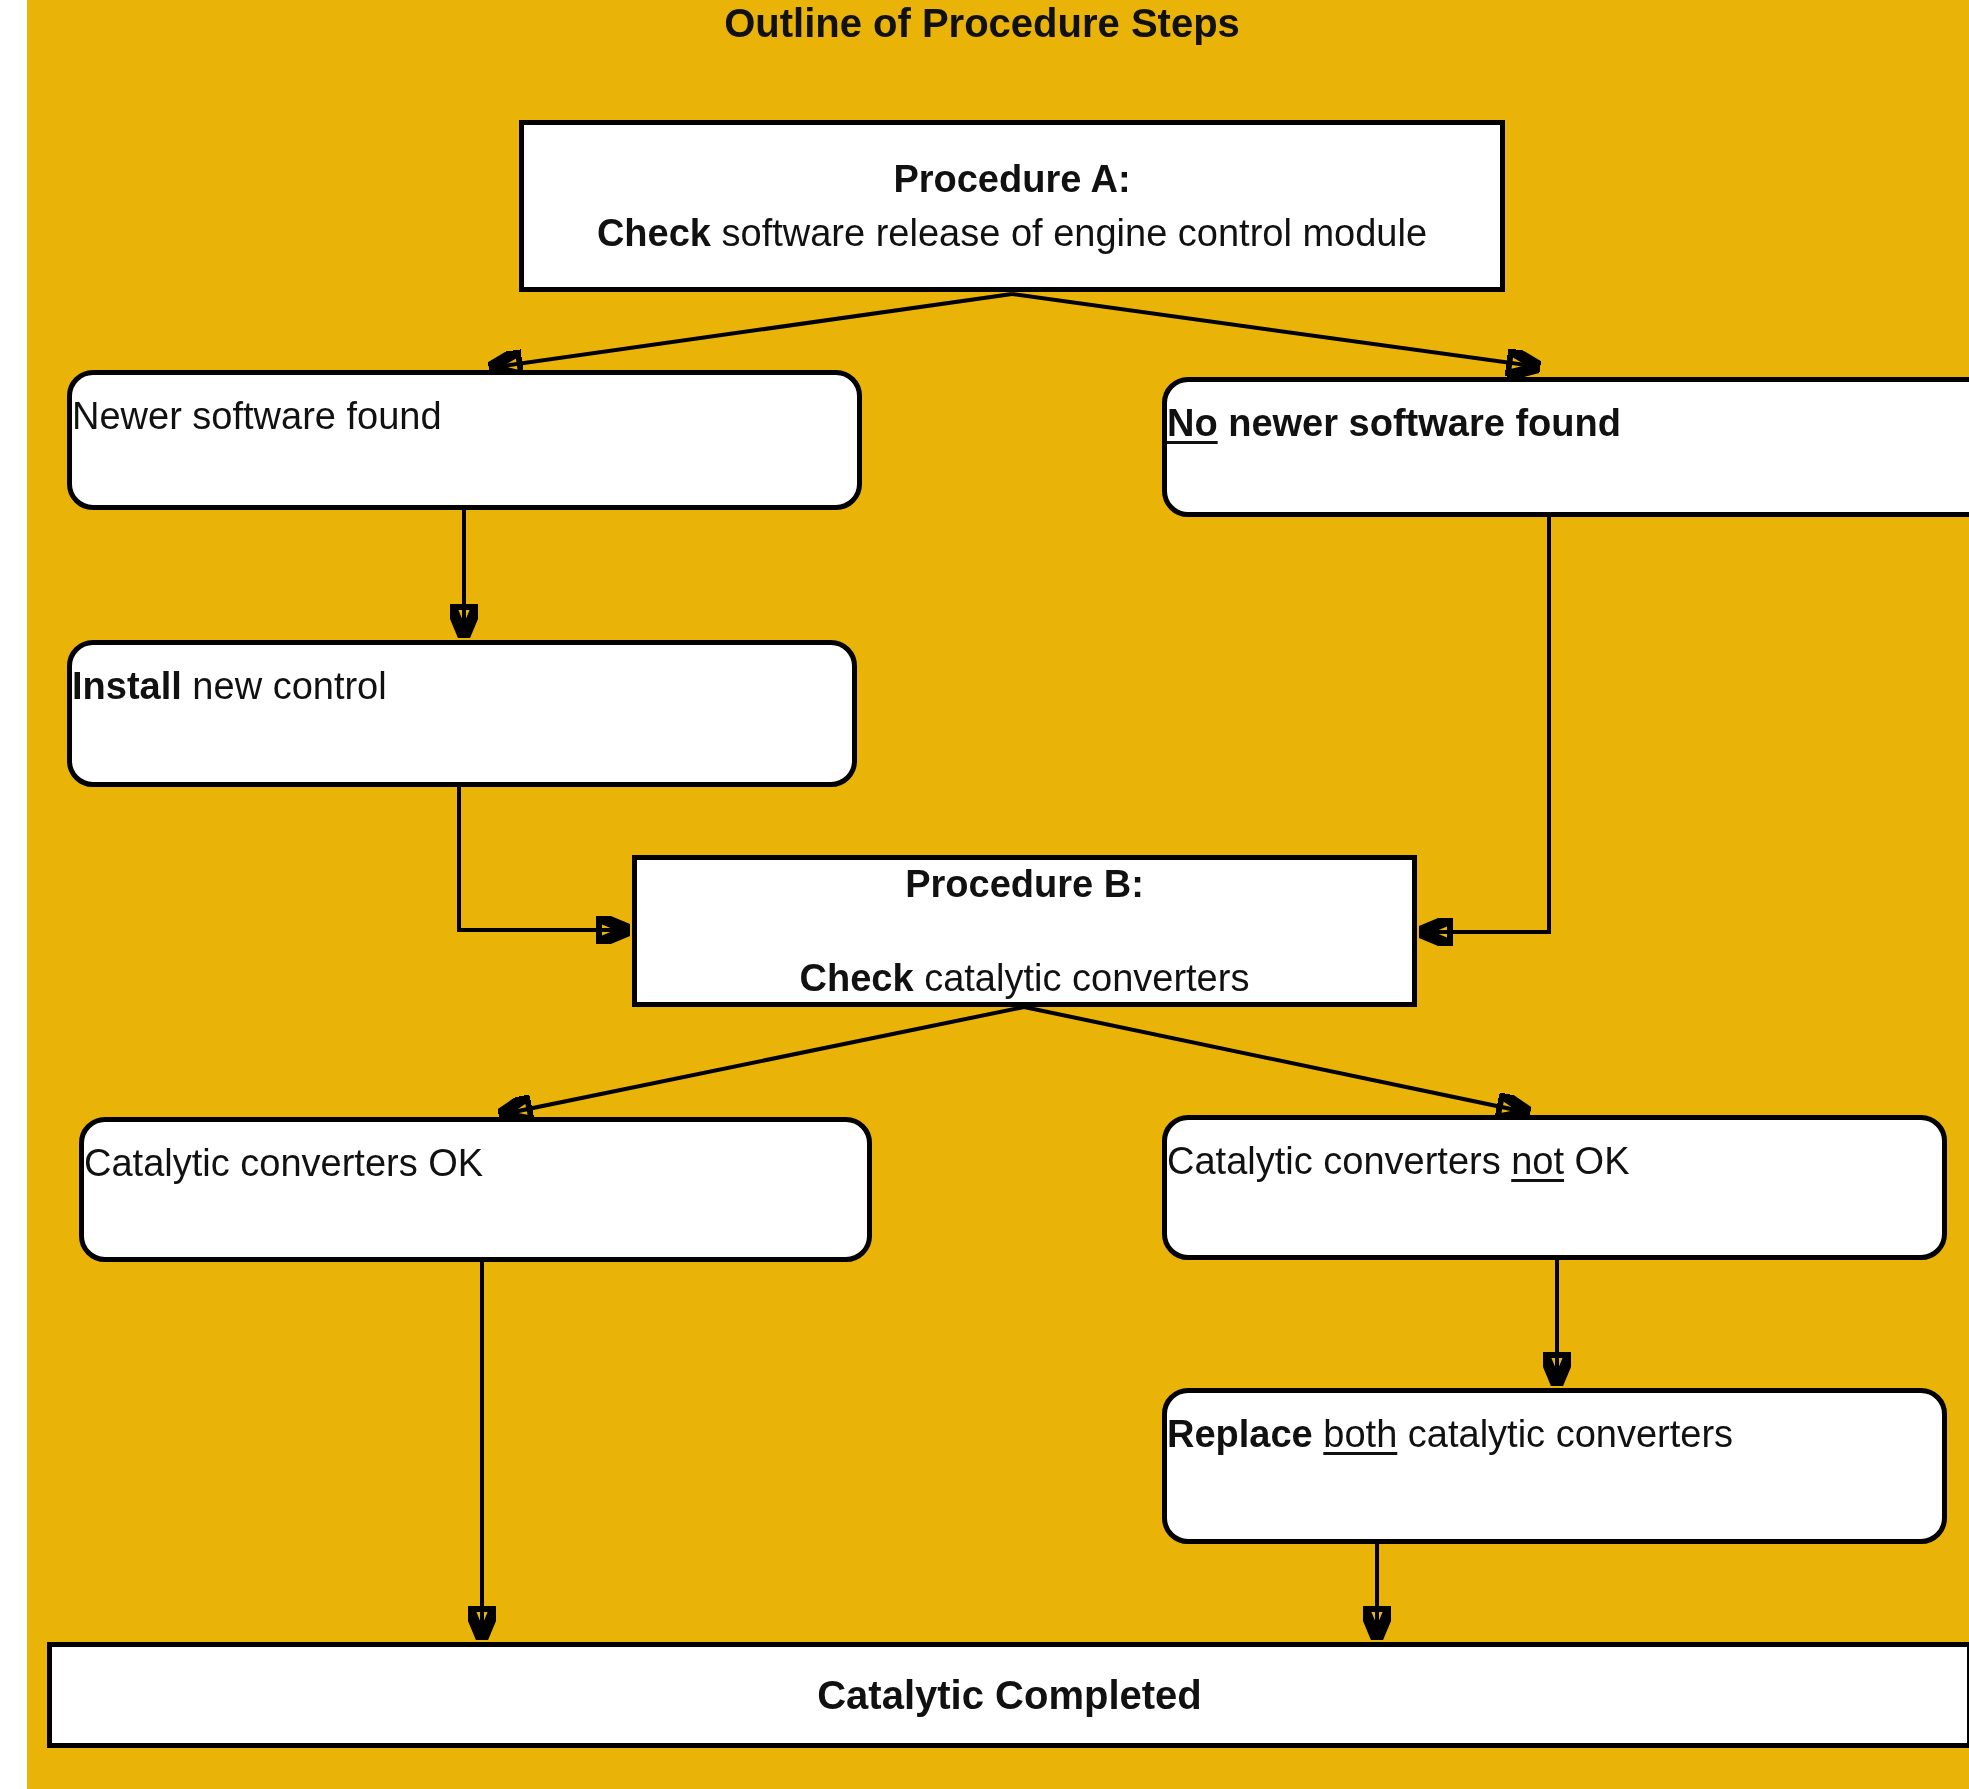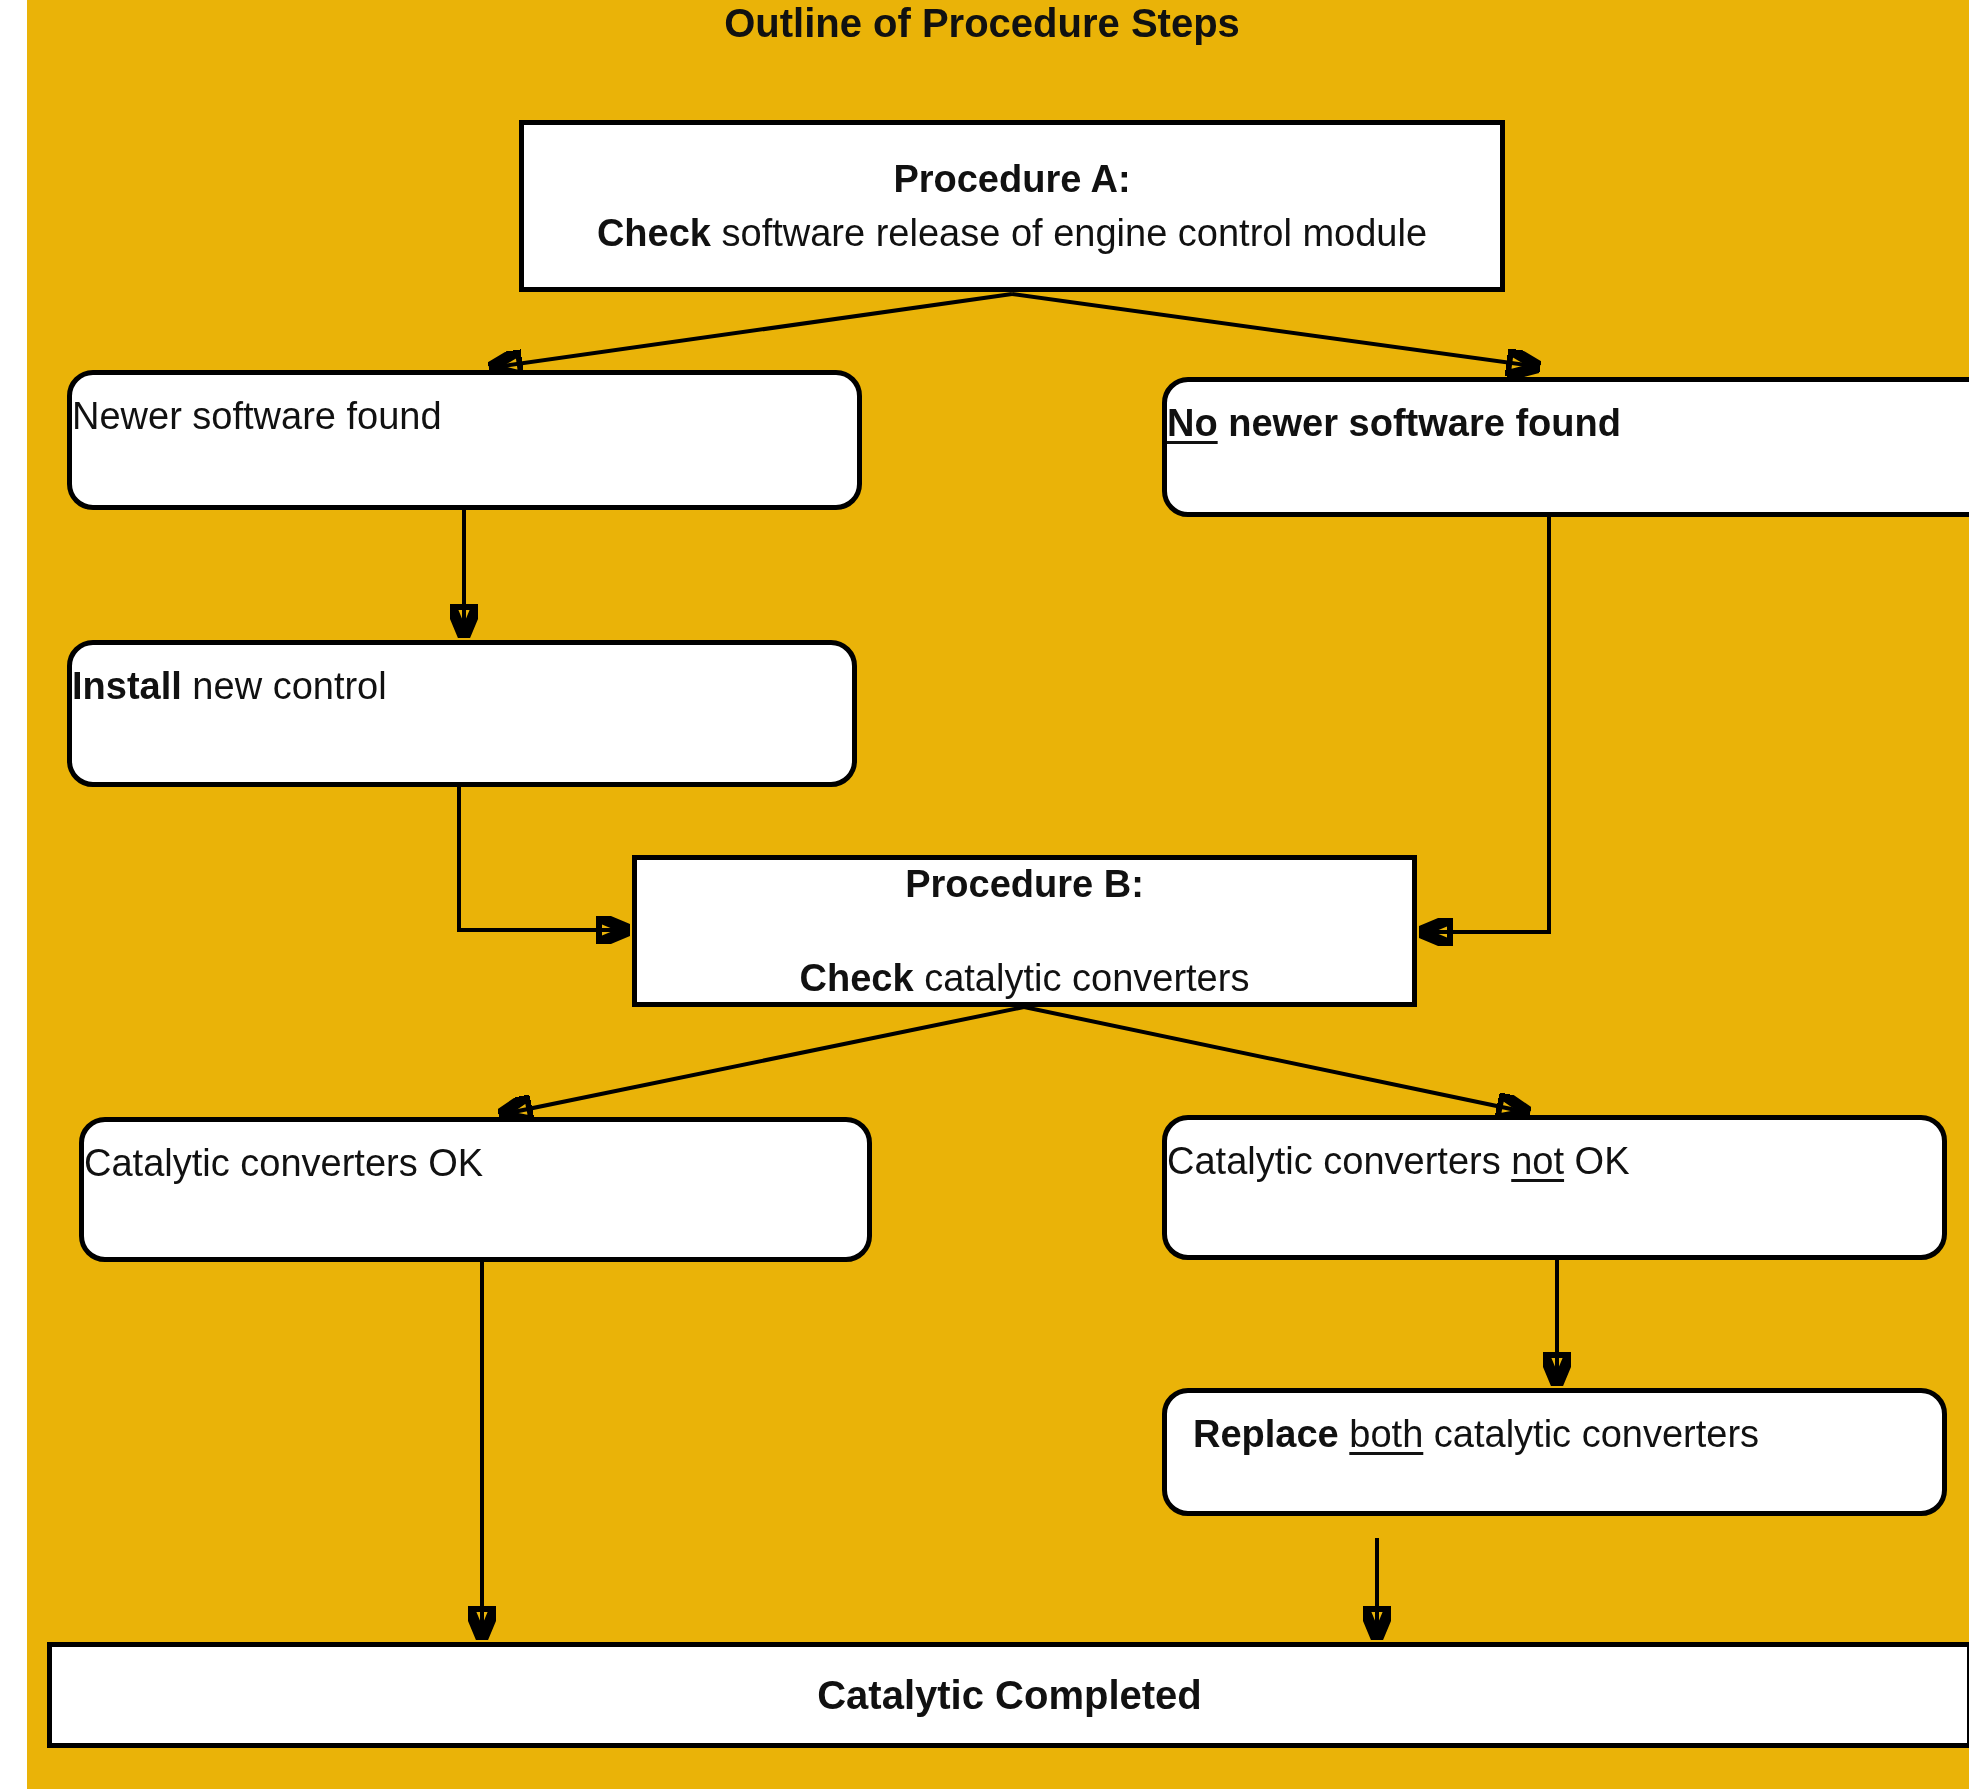--- a/index.html
+++ b/index.html
@@ -120,21 +120,21 @@
   </div>
 
   <div class="node node--top" style="left:1135px; top:1115px; width:785px; height:145px;">
     <span><span>Catalytic converters </span><u>not</u><span> OK</span></span>
   </div>
 
   <div class="node node--top" style="left:52px; top:1117px; width:793px; height:145px;">
     <span>Catalytic converters OK</span>
   </div>
 
-  <div class="node node--top" style="left:1135px; top:1388px; width:785px; height:128px;padding-left:26px;">
+  <div class="node node--top" style="left:1135px; top:1388px; width:785px; height:156px;">
     <span><b>Replace </b><u>both</u><span> catalytic converters</span></span>
   </div>
 
   <div class="node node--center" style="left:20px; top:1642px; width:1925px; height:106px; font-weight:bold; font-size:40px;">
     <span>Catalytic Completed</span>
   </div>
 
 </div>
 
 </body></html>

